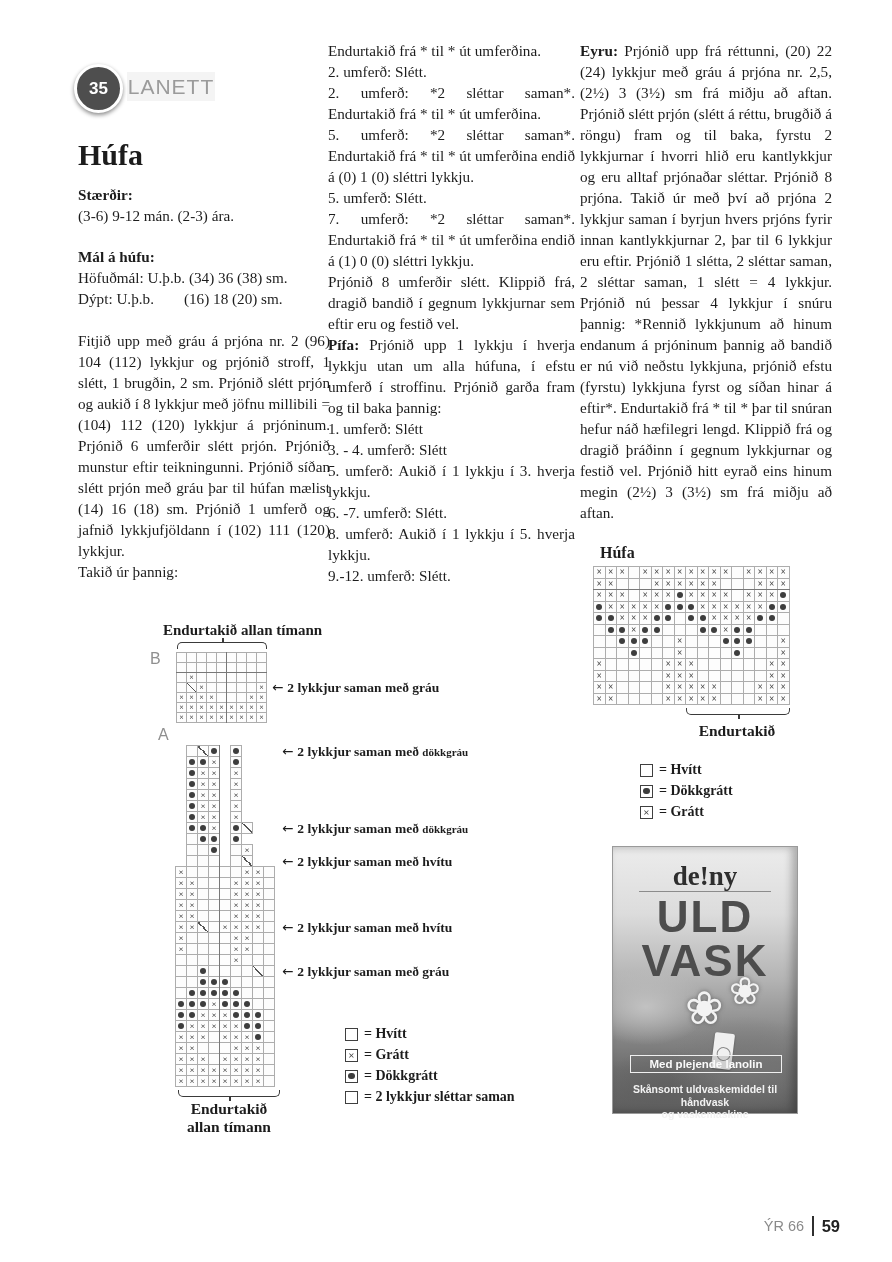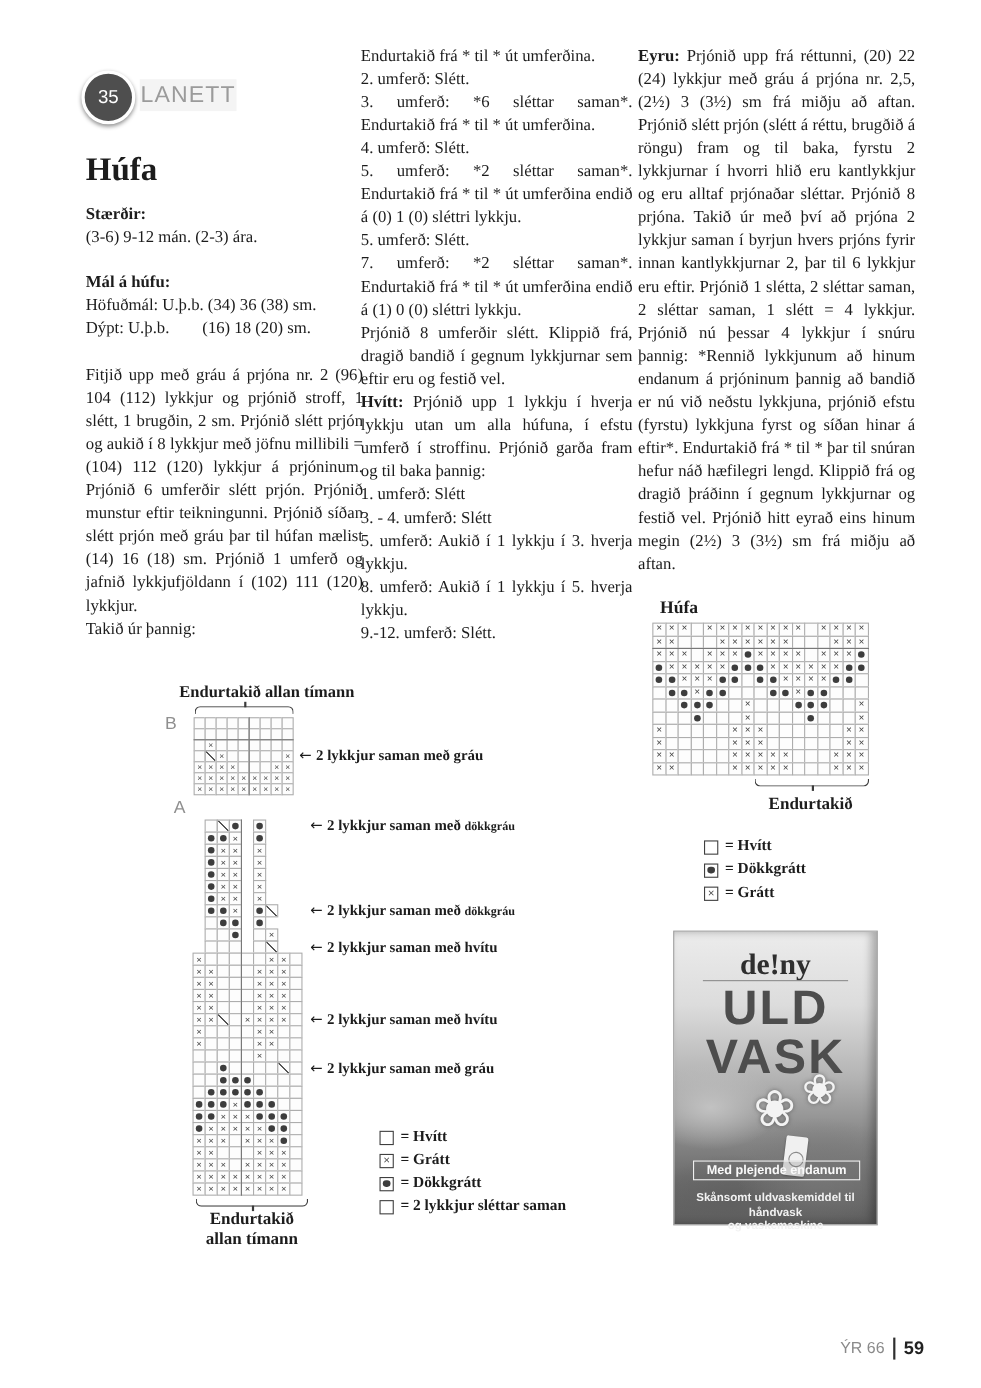--- a/index.html
+++ b/index.html
@@ -3,21 +3,21 @@
 <meta charset="utf-8">
 <style>
   html,body{margin:0;padding:0;background:#fff;}
   .page{position:relative;width:892px;height:1262px;background:#fff;overflow:hidden;
         font-family:"Liberation Serif",serif;color:#1c1c1c;}
   .abs{position:absolute;}
   
   .badge{left:74px;top:64px;width:43px;height:43px;border-radius:50%;
          background:#4e4e4e;border:3px solid #fff;box-shadow:0 2px 4px rgba(0,0,0,.45);
          display:flex;align-items:center;justify-content:center;}
-  .badge span{color:#fff;font-family:"Liberation Sans",sans-serif;font-weight:normal;font-size:17px;}
+  .badge span{color:#fff;font-family:"Liberation Sans",sans-serif;font-weight:bold;font-size:17px;}
   .brand{left:127px;top:72px;width:88px;height:29px;background:#f4f4f4;
          display:flex;align-items:center;justify-content:center;
          font-family:"Liberation Sans",sans-serif;font-weight:300;font-size:21px;
          color:#9b9b9b;letter-spacing:1px;}
   
   .h1{left:78px;top:138px;font-size:30px;font-weight:bold;}
   .tcol{line-height:21px;font-size:15.2px;}
   .tblock{text-align:justify;}
   .tblock .lead{font-weight:bold;}
   .b{font-weight:bold;}
@@ -107,30 +107,30 @@
   </div>
 
   <div class="abs tcol" style="left:78px;top:330px;width:252px;">
       <div class="tblock">Fitjið upp með gráu á prjóna nr. 2 (96) 104 (112) lykkjur og prjónið stroff, 1 slétt, 1 brugðin, 2 sm. Prjónið slétt prjón og aukið í 8 lykkjur með jöfnu millibili = (104) 112 (120) lykkjur á prjóninum. Prjónið 6 umferðir slétt prjón. Prjónið munstur eftir teikningunni. Prjónið síðan slétt prjón með gráu þar til húfan mælist (14) 16 (18) sm. Prjónið 1 umferð og jafnið lykkjufjöldann í (102) 111 (120) lykkjur.</div>
       <div class="tblock">Takið úr þannig:</div>
     </div>
 
   <div class="abs tcol" style="left:328px;top:40px;width:247px;">
       <div class="tblock">Endurtakið frá * til * út umferðina.</div>
       <div class="tblock">2. umferð: Slétt.</div>
-      <div class="tblock">3. umferð: *6 sléttar saman*. Endurtakið frá * til * út umferðina.</div>
-      <div class="tblock">4. umferð: Slétt.</div>
+      <div class="tblock">2. umferð: *2 sléttar saman*. Endurtakið frá * til * út umferðina.</div>
       <div class="tblock">5. umferð: *2 sléttar saman*. Endurtakið frá * til * út umferðina endið á (0) 1 (0) sléttri lykkju.</div>
       <div class="tblock">5. umferð: Slétt.</div>
       <div class="tblock">7. umferð: *2 sléttar saman*. Endurtakið frá * til * út umferðina endið á (1) 0 (0) sléttri lykkju.</div>
       <div class="tblock">Prjónið 8 umferðir slétt. Klippið frá, dragið bandið í gegnum lykkjurnar sem eftir eru og festið vel.</div>
-      <div class="tblock"><span class="lead">Hvítt: </span>Prjónið upp 1 lykkju í hverja lykkju utan um alla húfuna, í efstu umferð í stroffinu. Prjónið garða fram og til baka þannig:</div>
+      <div class="tblock"><span class="lead">Pífa: </span>Prjónið upp 1 lykkju í hverja lykkju utan um alla húfuna, í efstu umferð í stroffinu. Prjónið garða fram og til baka þannig:</div>
       <div class="tblock">1. umferð: Slétt</div>
       <div class="tblock">3. - 4. umferð: Slétt</div>
       <div class="tblock">5. umferð: Aukið í 1 lykkju í 3. hverja lykkju.</div>
+      <div class="tblock">6. -7. umferð: Slétt.</div>
       <div class="tblock">8. umferð: Aukið í 1 lykkju í 5. hverja lykkju.</div>
       <div class="tblock">9.-12. umferð: Slétt.</div>
     </div>
 
   <div class="abs tcol" style="left:580px;top:40px;width:252px;">
       <div class="tblock"><span class="lead">Eyru: </span>Prjónið upp frá réttunni, (20) 22 (24) lykkjur með gráu á prjóna nr. 2,5, (2½) 3 (3½) sm frá miðju að aftan. Prjónið slétt prjón (slétt á réttu, brugðið á röngu) fram og til baka, fyrstu 2 lykkjurnar í hvorri hlið eru kantlykkjur og eru alltaf prjónaðar sléttar. Prjónið 8 prjóna. Takið úr með því að prjóna 2 lykkjur saman í byrjun hvers prjóns fyrir innan kantlykkjurnar 2, þar til 6 lykkjur eru eftir. Prjónið 1 slétta, 2 sléttar saman, 2 sléttar saman, 1 slétt = 4 lykkjur. Prjónið nú þessar 4 lykkjur í snúru þannig: *Rennið lykkjunum að hinum endanum á prjóninum þannig að bandið er nú við neðstu lykkjuna, prjónið efstu (fyrstu) lykkjuna fyrst og síðan hinar á eftir*. Endurtakið frá * til * þar til snúran hefur náð hæfilegri lengd. Klippið frá og dragið þráðinn í gegnum lykkjurnar og festið vel. Prjónið hitt eyrað eins hinum megin (2½) 3 (3½) sm frá miðju að aftan.</div>
     </div>
 
   <div class="abs chart-title" style="left:600px;top:544px;">Húfa</div>
   <div class="grid" style="left: 593px; top: 566px; width: 196.5px; height: 139px;">
@@ -685,21 +685,21 @@
       </div>
     </div>
 
   <div class="abs product">
     <div class="deny">de!ny</div>
     <div class="uld">ULD</div>
     <div class="uld vask">VASK</div>
     <span class="daisy" style="left:72px;top:134px;font-size:46px;">❀</span>
     <span class="daisy" style="left:116px;top:122px;font-size:38px;">❀</span>
     <div class="tag"></div>
-    <div class="lanolin">Med plejende endanum</div>
+    <div class="lanolin">Med plejende lanolin</div>
     <div class="prodfoot">
       <div>Skånsomt uldvaskemiddel til håndvask</div>
       <div>og vaskemaskine</div>
     </div>
   </div>
 
   <div class="abs footer">
     <span class="mag">ÝR 66</span>
     <span class="sep"></span>
     <span class="pagenum">59</span>

